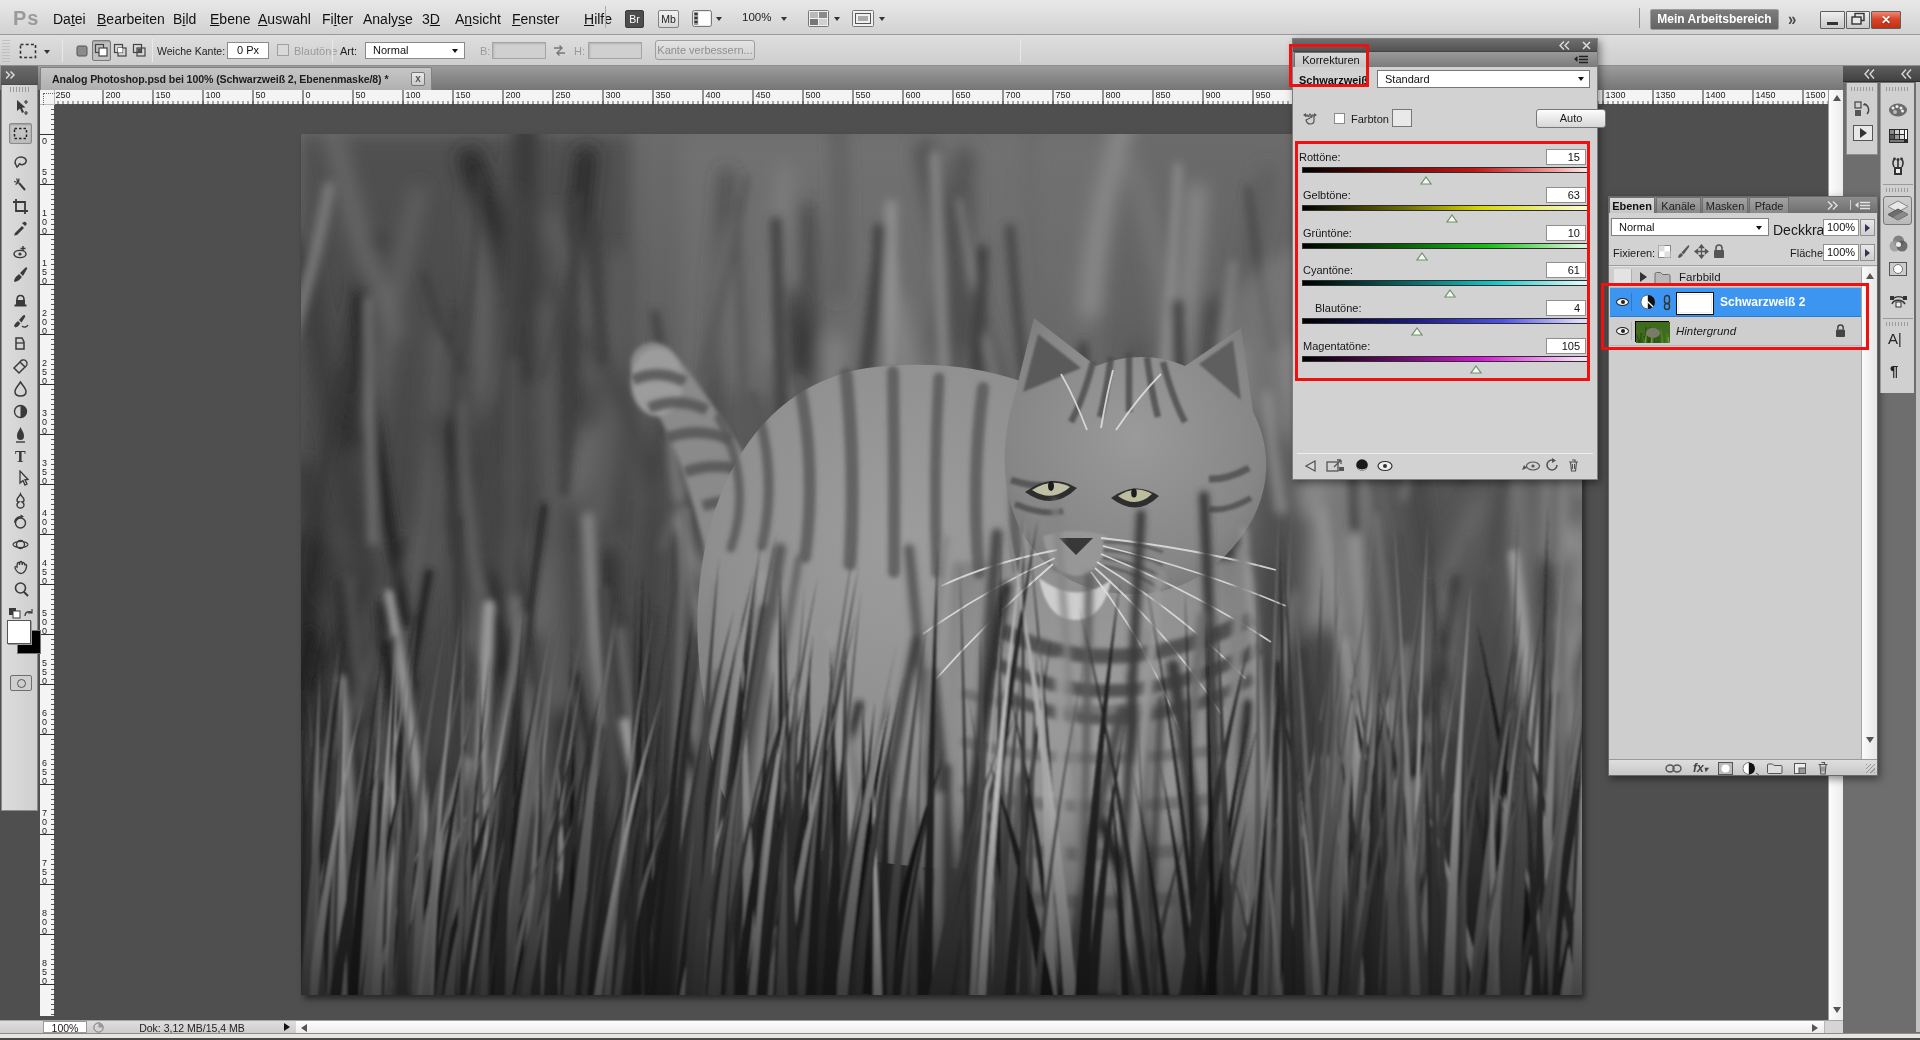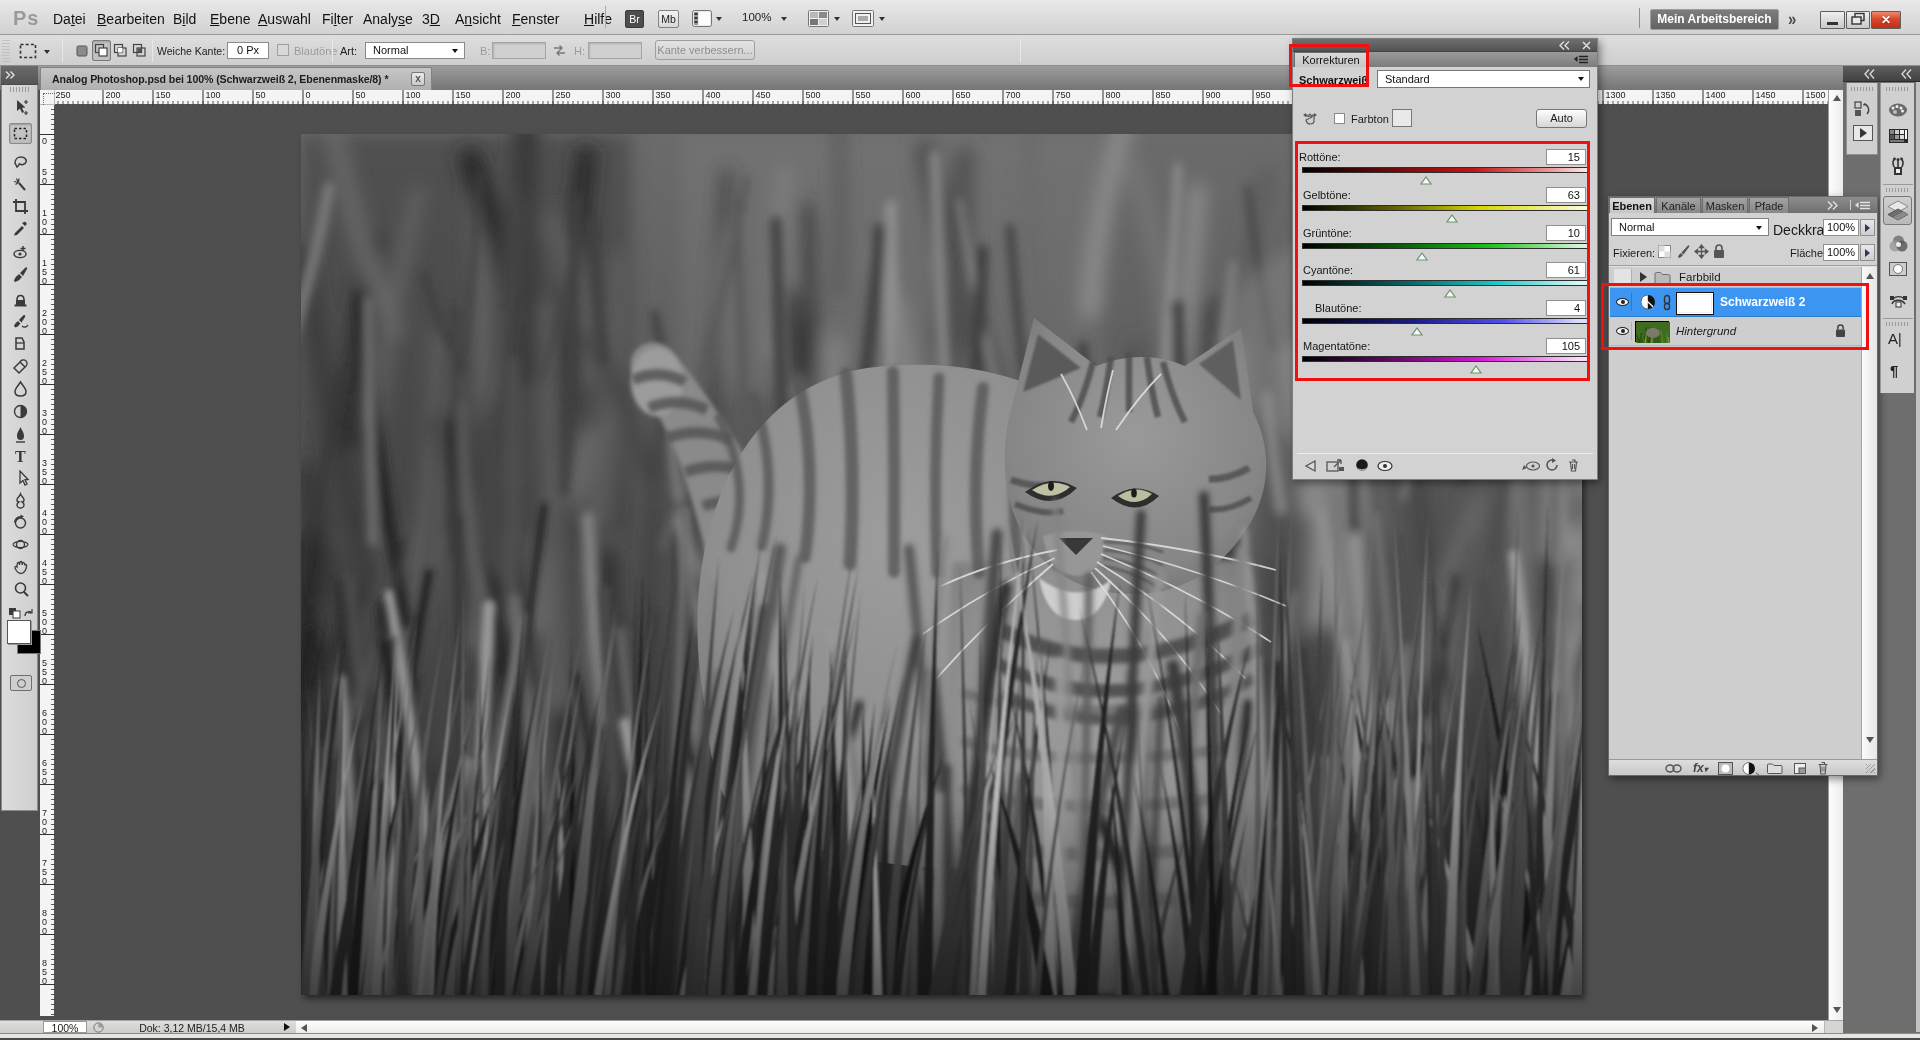--- a/index.html
+++ b/index.html
@@ -1792,21 +1792,21 @@
       </svg>
 <div class="a" style="left:6px;top:35px;font-size:11px;font-weight:bold;color:#111">Schwarzweiß</div>
 <div class="a inp" style="left:84px;top:31px;width:213px;height:18px;text-align:left;padding-left:7px;line-height:16px;border-color:#777">Standard<span class="dda" style="position:absolute;right:5px;top:6px;border-top-color:#111"></span></div>
 <svg class="a" style="left:9px;top:70px" width="20" height="18">
         <path d="M4 8 C4 5 6 5 6 8 M7 8 C7 4 9 4 9 8 M10 8 C10 5 12 5 12 8 L12 12 C12 14 10 15 8 15 C6 15 4.5 13 4 11 Z" fill="none" stroke="#555" stroke-width="1.2"></path>
         <path d="M1 6 l3 -2 v4 Z M15 6 l-3 -2 v4 Z" fill="#555"></path>
       </svg>
 <div class="a" style="left:41px;top:74px;width:11px;height:11px;background:#fdfdfd;border:1px solid #8a8a8a"></div>
 <div class="a" style="left:58px;top:74px;font-size:11px">Farbton</div>
 <div class="a" style="left:99px;top:70px;width:20px;height:18px;background:#e9e9e9;border:1px solid #777"></div>
-<div class="a" style="left:243px;top:70px;width:51px;height:19px;background:linear-gradient(#fdfdfd,#d6d6d6);border:1px solid #777;border-radius:3px;font-size:11px;text-align:center;line-height:17px">Auto</div>
+<div class="a" style="left:243px;top:70px;width:70px;height:19px;background:linear-gradient(#fdfdfd,#d6d6d6);border:1px solid #777;border-radius:3px;font-size:11px;text-align:center;line-height:17px">Auto</div>
 <div class="a slbl" style="left:6px;top:112px">Rottöne:</div>
       <div class="a val" style="left:253px;top:110px;width:40px;height:16px;line-height:14px;text-align:right;padding-right:5px">15</div>
       <div class="a grad" style="left:9px;top:128px;width:287px;background:linear-gradient(90deg,#000,#7d0a0a 35%,#c01616 60%,#ef9d9d 88%,#fceaea)"></div>
       <svg class="a" style="left:127px;top:137px" width="12" height="9">
         <path d="M6 1 L11 8 L1 8 Z" fill="#f4faf4" stroke="#70906e" stroke-width="1.2"></path>
       </svg>
       <div class="a slbl" style="left:10px;top:150px">Gelbtöne:</div>
       <div class="a val" style="left:253px;top:148px;width:40px;height:16px;line-height:14px;text-align:right;padding-right:5px">63</div>
       <div class="a grad" style="left:9px;top:166px;width:287px;background:linear-gradient(90deg,#000,#6b6b07 35%,#d6d600 62%,#fafac8 97%)"></div>
       <svg class="a" style="left:153px;top:175px" width="12" height="9">

